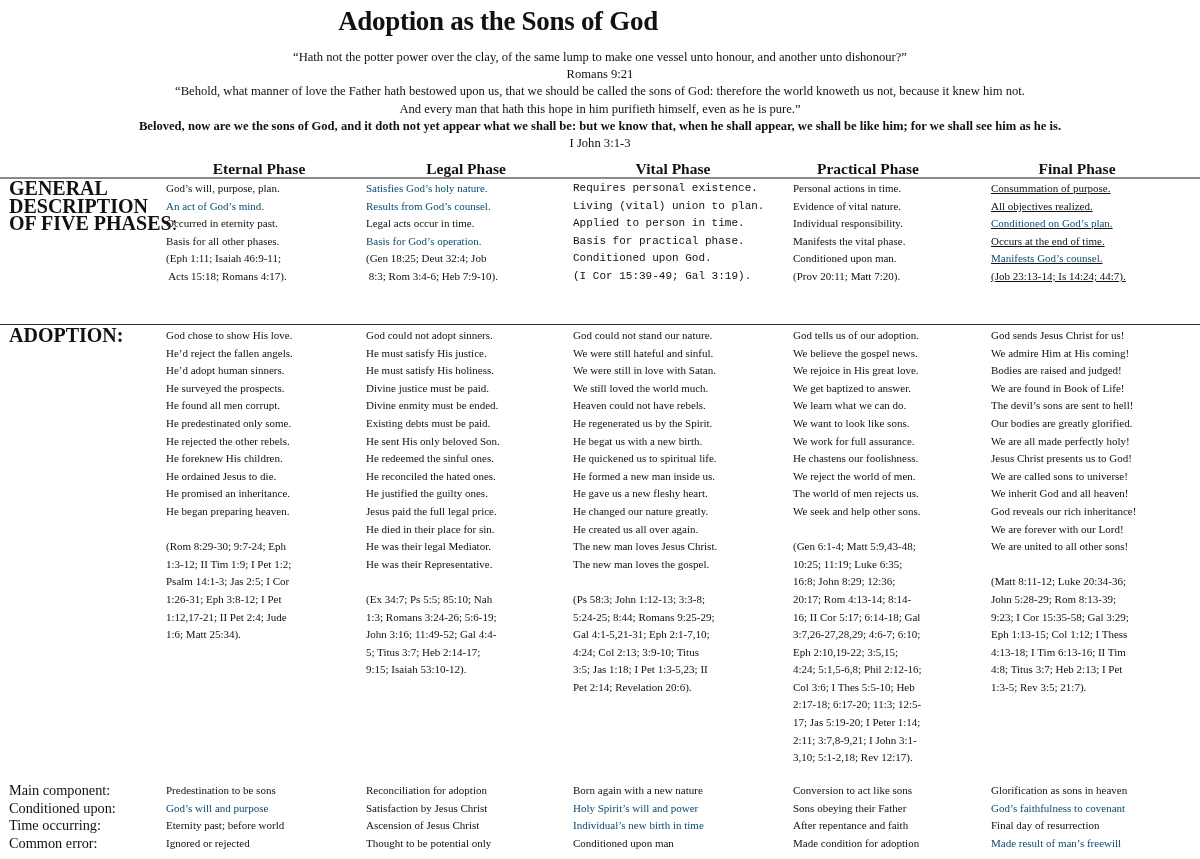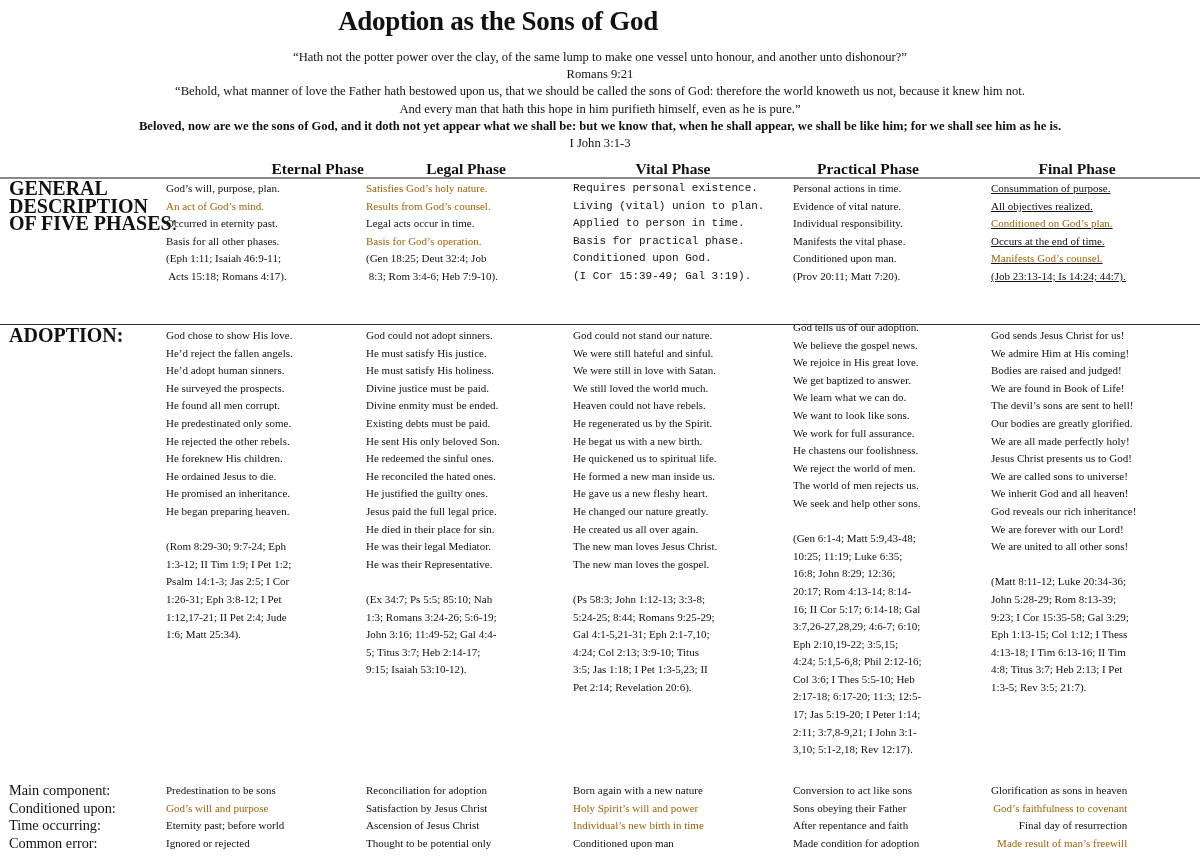--- a/index.html
+++ b/index.html
@@ -16,37 +16,37 @@
     font-size: 12.6px; line-height: 17.2px;
   }
   .scripture div { white-space: nowrap; }
   .col { position: absolute; white-space: nowrap; font-size: 11px; line-height: 17.6px; }
   .phase-head { position: absolute; top: 160px; font-weight: bold; font-size: 15.5px; text-align: center; white-space: nowrap; }
   .rule-top { position: absolute; left: 0; top: 177px; width: 1200px; height: 2px; background: #8a8a8a; }
   .rule-mid { position: absolute; left: 0; top: 324px; width: 1200px; height: 1px; background: #333; }
   .rowlabel { position: absolute; left: 9px; font-weight: bold; font-size: 20px; line-height: 17.6px; white-space: nowrap; }
   .plainlabel { position: absolute; left: 9px; font-size: 14.3px; line-height: 17.6px; white-space: nowrap; }
   .gap { height: 17.6px; }
-  .muted { color: #a16207; }
+  .muted { color: #0c4a6e; }
 </style>
 </head>
 <body>
 
 <div class="title">Adoption as the Sons of God</div>
 
 <div class="scripture">
   <div>“Hath not the potter power over the clay, of the same lump to make one vessel unto honour, and another unto dishonour?”</div>
   <div>Romans 9:21</div>
   <div>“Behold, what manner of love the Father hath bestowed upon us, that we should be called the sons of God: therefore the world knoweth us not, because it knew him not.</div>
   <div>And every man that hath this hope in him purifieth himself, even as he is pure.”</div>
   <div style="font-weight:600">Beloved, now are we the sons of God, and it doth not yet appear what we shall be: but we know that, when he shall appear, we shall be like him; for we shall see him as he is.</div>
   <div>I John 3:1-3</div>
 </div>
 
-<div class="phase-head" style="left:166px;width:198px;text-align:right;">Eternal Phase</div>
+<div class="phase-head" style="left:160px;width:198px;">Eternal Phase</div>
 <div class="phase-head" style="left:366px;width:200px;">Legal Phase</div>
 <div class="phase-head" style="left:573px;width:200px;">Vital Phase</div>
 <div class="phase-head" style="left:768px;width:200px;">Practical Phase</div>
 <div class="phase-head" style="left:977px;width:200px;">Final Phase</div>
 
 <div class="rule-top"></div>
 
 <div class="rowlabel" style="top:180px;">
   <div>GENERAL</div>
   <div>DESCRIPTION</div>
@@ -156,21 +156,21 @@
     <div>The new man loves Jesus Christ.</div>
     <div>The new man loves the gospel.</div>
     <div class="gap"></div>
     <div>(Ps 58:3; John 1:12-13; 3:3-8;</div>
     <div>5:24-25; 8:44; Romans 9:25-29;</div>
     <div>Gal 4:1-5,21-31; Eph 2:1-7,10;</div>
     <div>4:24; Col 2:13; 3:9-10; Titus</div>
     <div>3:5; Jas 1:18; I Pet 1:3-5,23; II</div>
     <div>Pet 2:14; Revelation 20:6).</div>
   </div>
-<div class="col" style="left:793px;top:319px;" id="adopt3">
+<div class="col" style="left:793px;top:327px;" id="adopt3">
     <div>God tells us of our adoption.</div>
     <div>We believe the gospel news.</div>
     <div>We rejoice in His great love.</div>
     <div>We get baptized to answer.</div>
     <div>We learn what we can do.</div>
     <div>We want to look like sons.</div>
     <div>We work for full assurance.</div>
     <div>He chastens our foolishness.</div>
     <div>We reject the world of men.</div>
     <div>The world of men rejects us.</div>
@@ -237,18 +237,18 @@
   <div class="muted">Holy Spirit’s will and power</div>
   <div class="muted">Individual’s new birth in time</div>
   <div>Conditioned upon man</div>
 </div>
 <div class="col" style="left:793px;top:782px;">
   <div>Conversion to act like sons</div>
   <div>Sons obeying their Father</div>
   <div>After repentance and faith</div>
   <div>Made condition for adoption</div>
 </div>
-<div class="col" style="left:991px;top:782px;text-align:right;">
+<div class="col" style="left:991px;top:782px;">
   <div>Glorification as sons in heaven</div>
   <div class="muted">God’s faithfulness to covenant</div>
   <div>Final day of resurrection</div>
   <div class="muted">Made result of man’s freewill</div>
 </div>
 
 </body></html>

